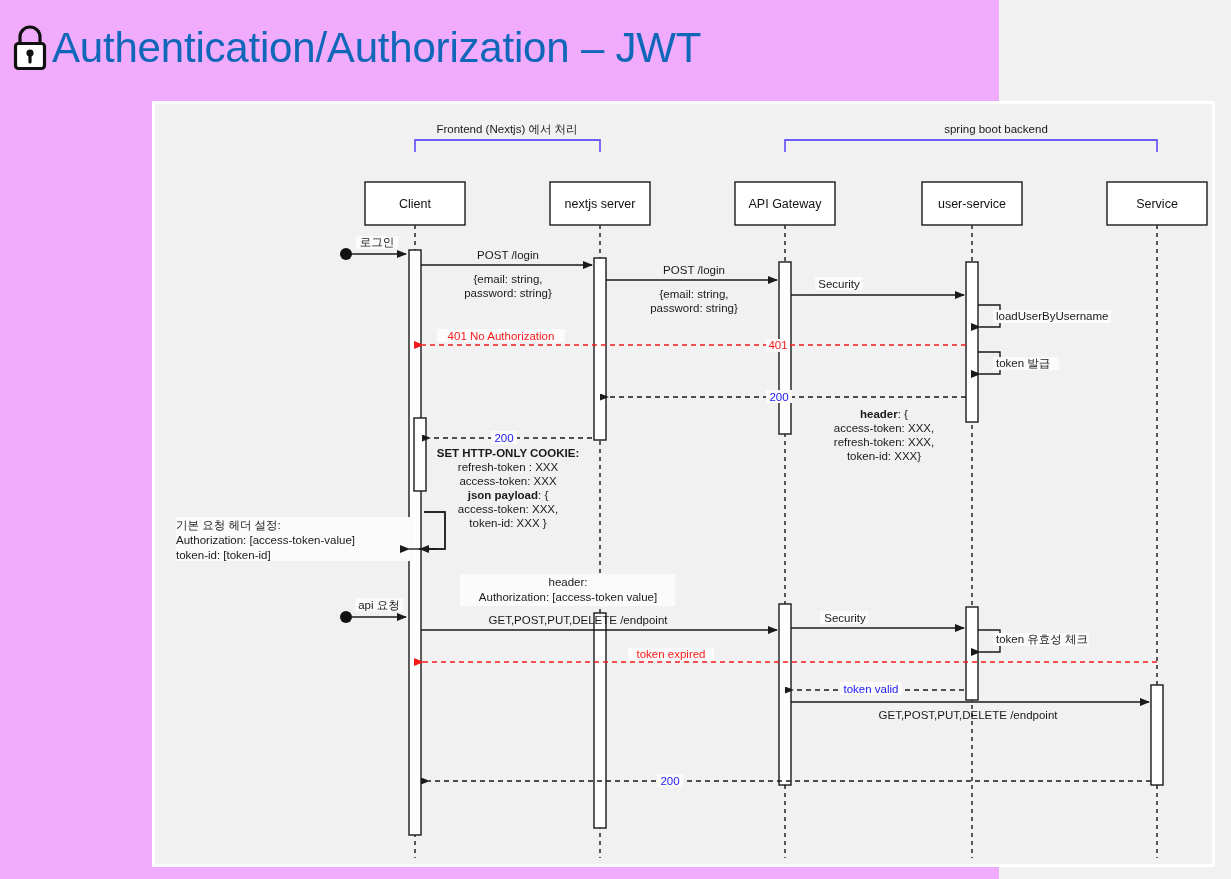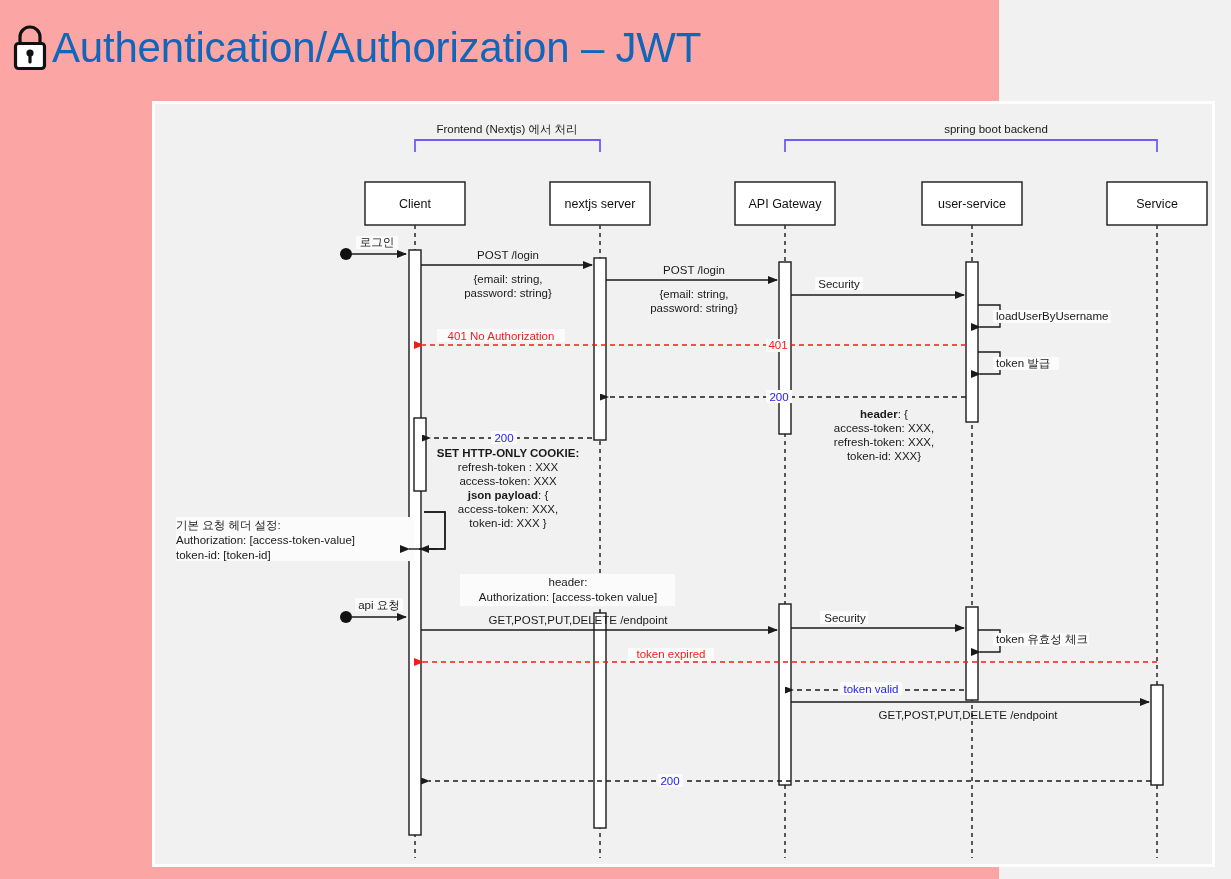--- a/index.html
+++ b/index.html
@@ -8,21 +8,21 @@
     background: #f1f1f1;
     width: 1231px;
     height: 879px;
     overflow: hidden;
     font-family: "Liberation Sans", sans-serif;
   }
   #page {
     position: relative;
     width: 999px;
     height: 879px;
-    background: #fca5a5;
+    background: #f0abfc;
   }
   #title-bar {
     position: absolute;
     left: 0; top: 0;
     width: 1231px; height: 96px;
     display: flex;
     align-items: center;
     padding-left: 10px;
     box-sizing: border-box;
   }

